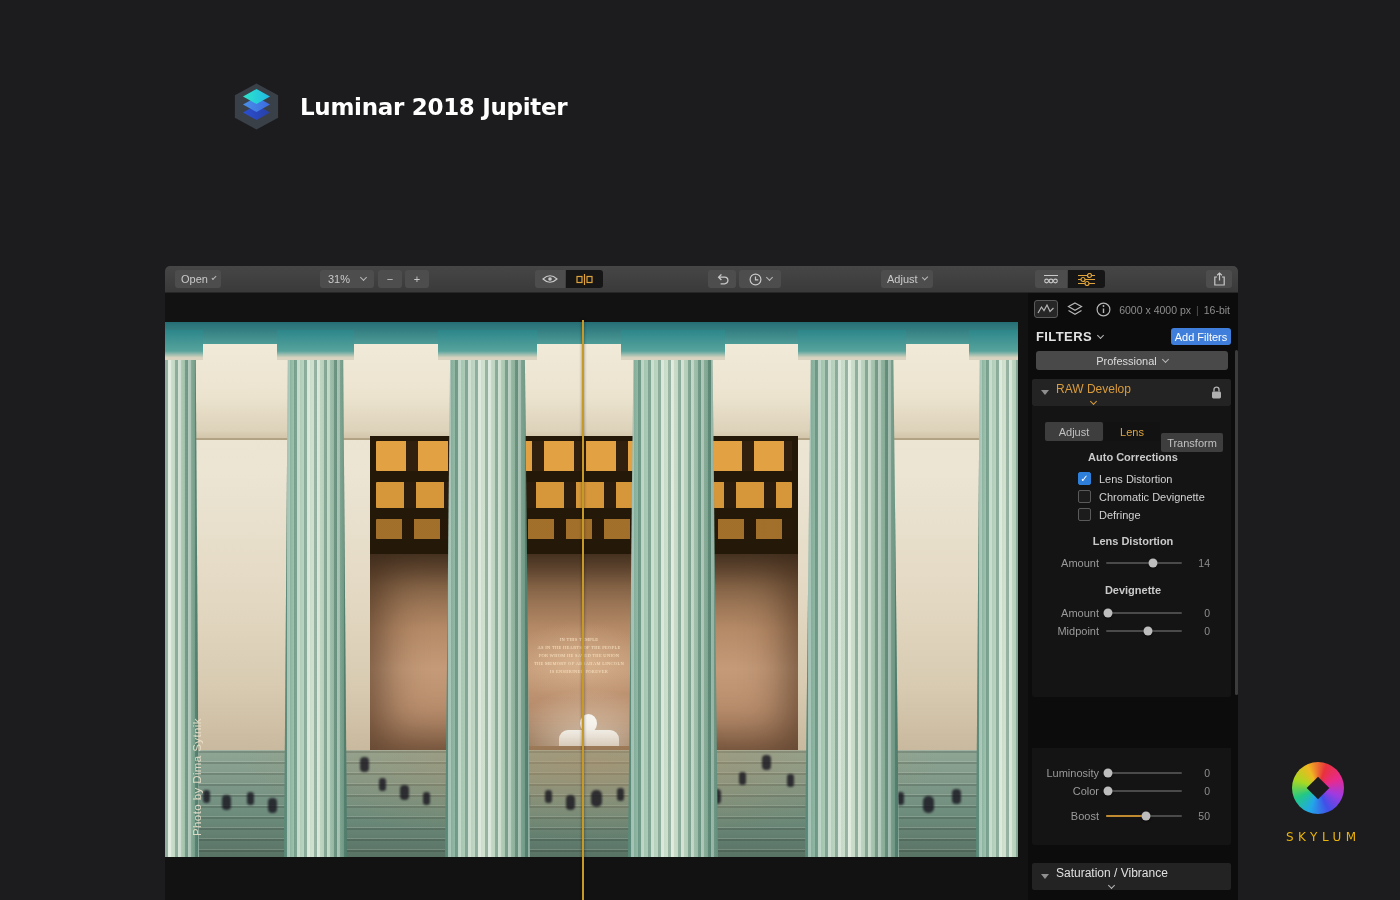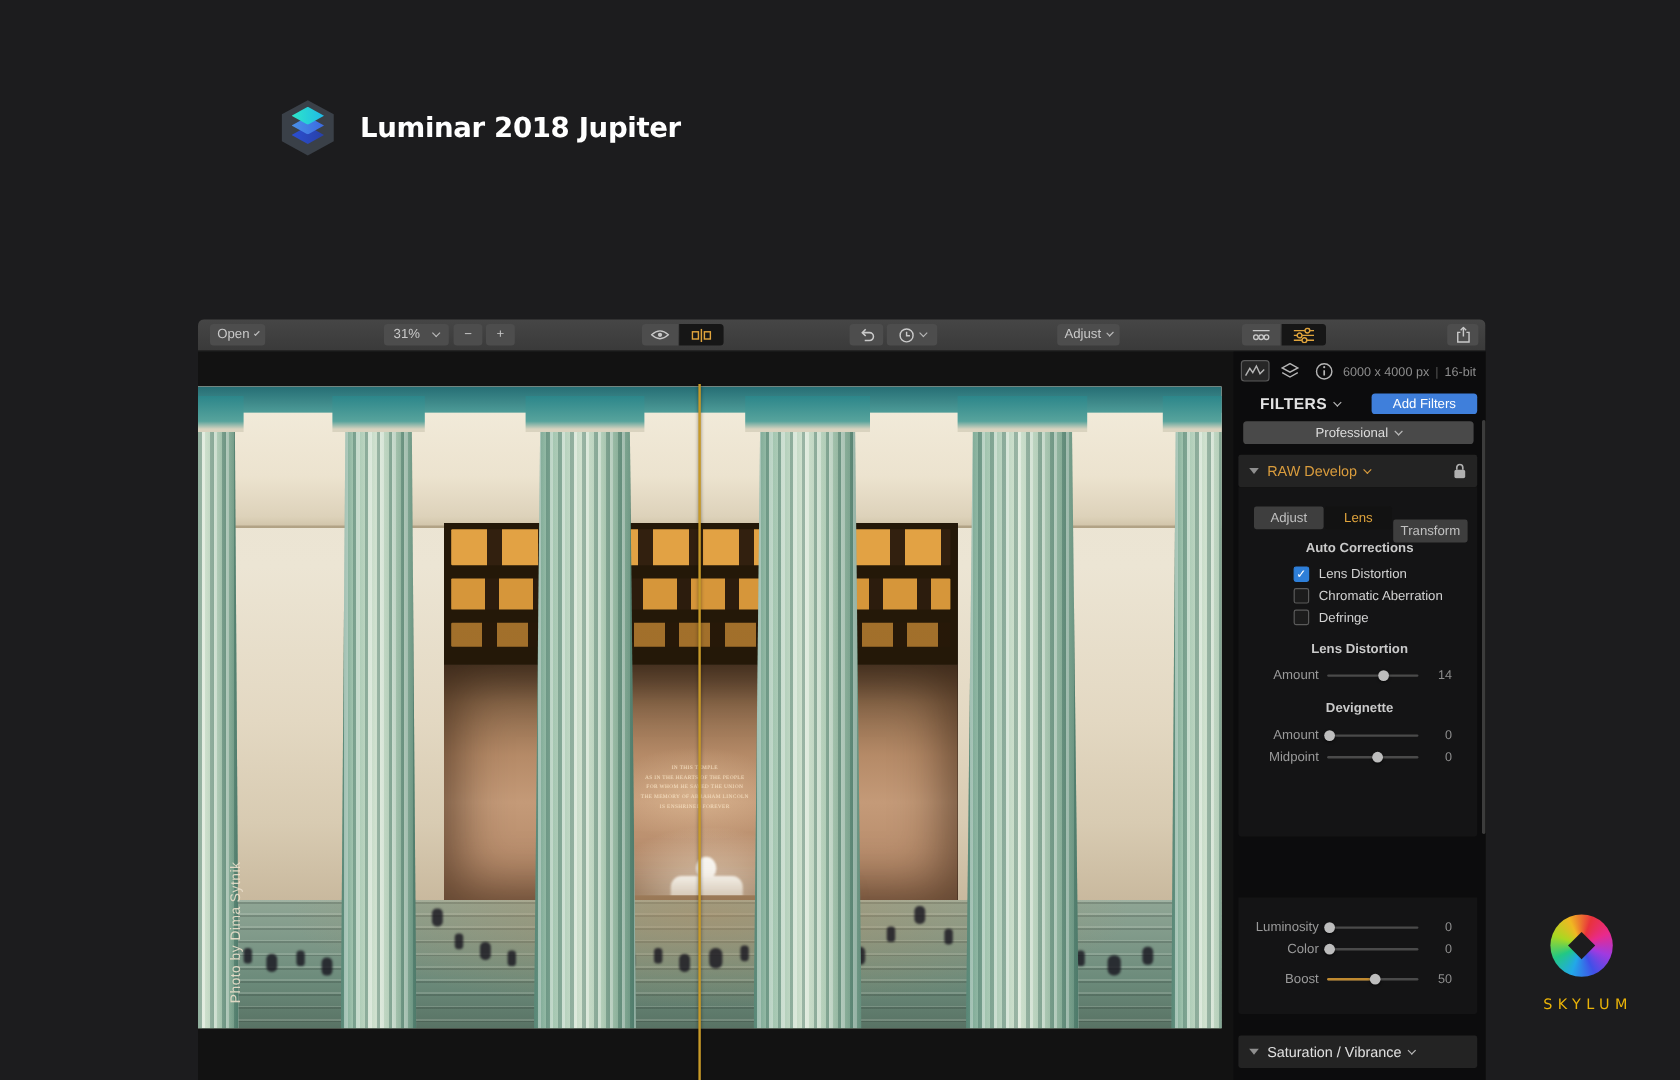--- a/index.html
+++ b/index.html
@@ -114,21 +114,21 @@
   .dim-sep { color:#555; margin:0 5px; }
   .filters-title { font-size:13px; font-weight:bold; color:#e3e3e3; letter-spacing:.4px;
                    display:flex; align-items:center; gap:6px; }
   .add-filters { background:#3f7fdb; border-radius:3px; color:#fff; font-size:11px;
                  display:flex; align-items:center; justify-content:center; }
   .preset-btn { background:#494949; border-radius:3px; color:#dcdcdc; font-size:11px;
                 display:flex; align-items:center; justify-content:center; gap:6px; }
   .sec-head { background:#232323; border-radius:2px; display:flex; align-items:center; padding:0 9px; gap:7px; }
   .tri { width:0; height:0; border-left:4px solid transparent; border-right:4px solid transparent;
          border-top:5px solid #8f8f8f; }
-  .sec-title { font-size:12px; color:#e0e0e0; display:flex; align-items:center; gap:6px; }
+  .sec-title { font-size:12px; color:#e0e0e0; display:flex; align-items:center; gap:6px;flex-direction:column; }
   .sec-title.orange { color:#d99c3d; }
   .sec-title.orange .chev { border-color:#d99c3d; }
   .sec-body { background:#141415; border-radius:0 0 2px 2px; }
   .tab { position:absolute; top:0; height:19px; background:#3e3e3e; color:#c0c0c0; font-size:11px;
          display:flex; align-items:center; justify-content:center; border-radius:2px; }
   .tab.active { background:#121212; color:#e0a43c; }
   .center-label { width:100%; text-align:center; font-size:11px; font-weight:600; color:#cacaca; }
   .cb-row { position:absolute; left:50px; height:15px; display:flex; align-items:center; gap:8px; }
   .cb { width:13px; height:13px; border:1px solid #5a5a5a; border-radius:2px; background:#1c1c1c;
         display:flex; align-items:center; justify-content:center; color:transparent; font-size:10px; }
@@ -313,25 +313,25 @@
         <svg width="15" height="15" viewBox="0 0 15 15">
           <circle cx="7.5" cy="7.5" r="6.4" fill="none" stroke="#b5b5b5" stroke-width="1.2"></circle>
           <line x1="7.5" y1="6.5" x2="7.5" y2="11" stroke="#b5b5b5" stroke-width="1.4"></line>
           <circle cx="7.5" cy="4" r="0.9" fill="#b5b5b5"></circle>
         </svg>
       </div>
       <div class="p-abs dim-text" style="right:8px;top:11px;">
         <span>6000 x 4000 px</span><span class="dim-sep">|</span><span>16-bit</span>
       </div>
 
-      <div class="p-abs filters-title" style="left:8px;top:36px;margin-left:14px;">
+      <div class="p-abs filters-title" style="left:8px;top:36px;">
         <span>FILTERS</span>
           <span class="chev"></span>
       </div>
-      <div class="p-abs add-filters" style="right:7px;top:35px;width:88px;height:17px;">
+      <div class="p-abs add-filters" style="right:7px;top:35px;width:60px;height:17px;">
         <span>Add Filters</span>
       </div>
 
       <div class="p-abs preset-btn" style="left:8px;right:10px;top:58px;height:19px;">
         <span>Professional</span>
           <span class="chev"></span>
       </div>
 
       <div class="p-abs sec-head" style="left:4px;right:7px;top:86px;height:27px;">
         <span class="tri"></span>
@@ -357,21 +357,21 @@
       </div>
 
       <div class="p-abs center-label" style="top:158px;">Auto Corrections</div>
 
       <div class="cb-row" style="top:178px;">
         <span class="cb checked">✓</span>
         <span class="cb-label">Lens Distortion</span>
       </div>
       <div class="cb-row" style="top:196px;">
         <span class="cb">✓</span>
-        <span class="cb-label">Chromatic Aberration</span>
+        <span class="cb-label">Chromatic Devignette</span>
       </div>
       <div class="cb-row" style="top:214px;">
         <span class="cb">✓</span>
         <span class="cb-label">Defringe</span>
       </div>
 
       <div class="p-abs center-label" style="top:242px;">Lens Distortion</div>
       <div class="sl-row" style="top:263px;">
         <span class="sl-label">Amount</span>
         <span class="sl-track">

